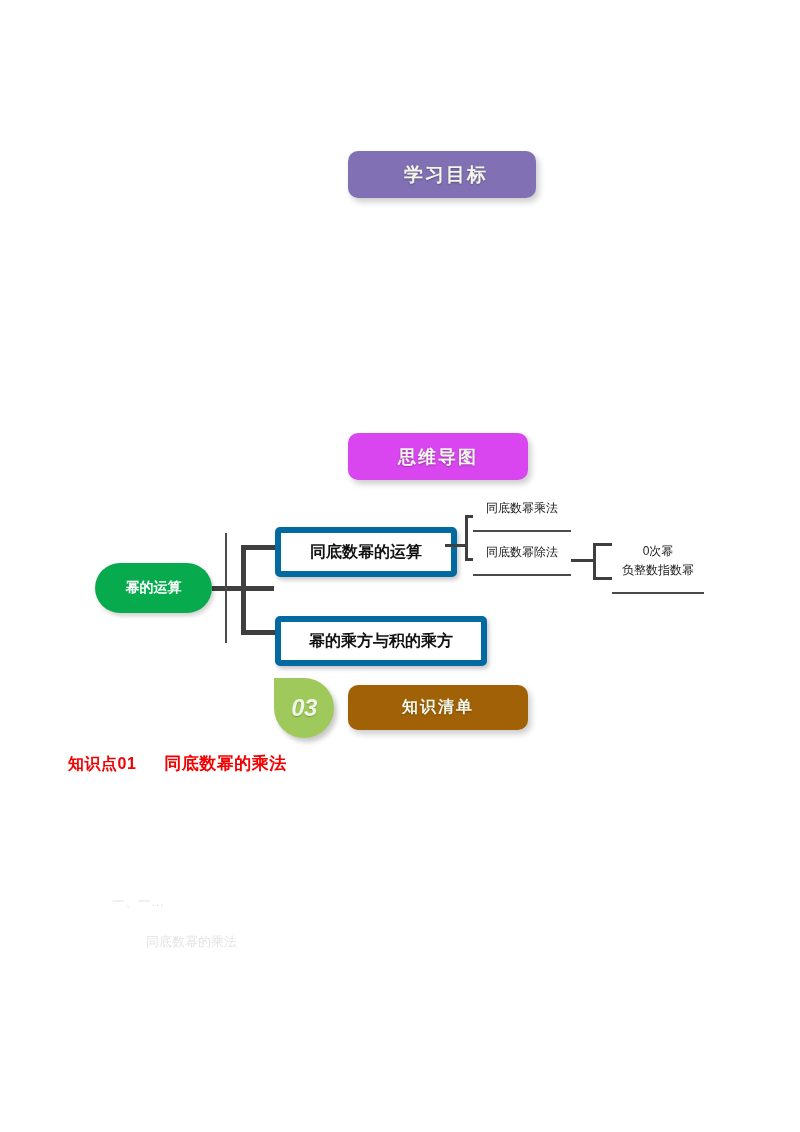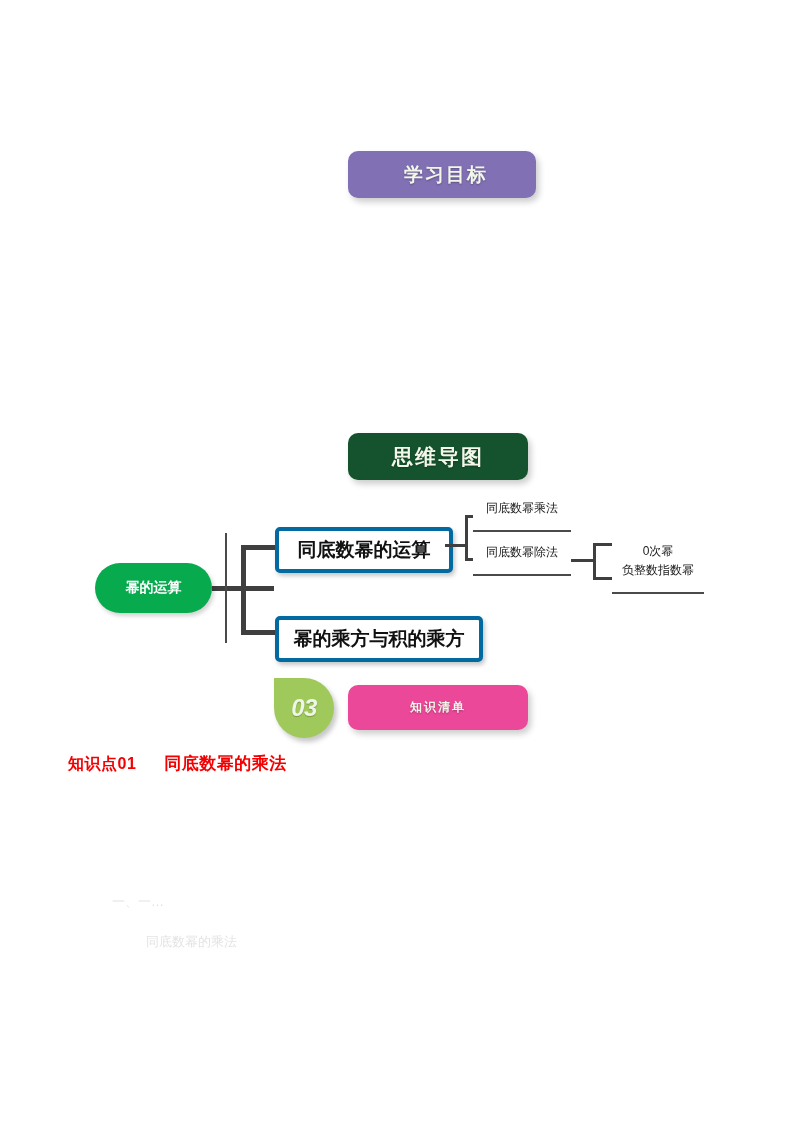--- a/index.html
+++ b/index.html
@@ -64,32 +64,32 @@
   }
 
   
   #banner-02 { left: 263px; top: 420px; width: 275px; height: 74px; }
   #badge-02 {
     left: 11px; top: 6px; width: 62px; height: 62px;
     background: #c93c3c; font-size: 25px;
   }
   #pill-02 {
     left: 85px; top: 13px; width: 180px; height: 47px;
-    background: #14532d; font-size: 21px; letter-spacing: 2px;
+    background: #d946ef; font-size: 18px; letter-spacing: 2px;
   }
 
   
   #banner-03 { left: 263px; top: 673px; width: 275px; height: 71px; }
   #badge-03 {
     left: 11px; top: 5px; width: 60px; height: 60px;
     background: #a0c95c; font-size: 24px;
   }
   #pill-03 {
     left: 85px; top: 12px; width: 180px; height: 45px;
-    background: #ec4899; font-size: 12px; letter-spacing: 2px;
+    background: #a16207; font-size: 16px; letter-spacing: 2px;
   }
 
   
   #mindmap {
     position: absolute;
     left: 85px;
     top: 495px;
     width: 630px;
     height: 175px;
   }
@@ -99,24 +99,24 @@
     width: 117px; height: 50px;
     background: #07ab4e;
     border-radius: 25px;
     display: flex; align-items: center; justify-content: center;
     color: #ffffff; font-weight: bold; font-size: 14px;
     box-shadow: 2px 3px 4px rgba(0,0,0,0.18);
   }
   .mm-box {
     position: absolute;
     background: #ffffff;
-    border: 4px solid #0369a1;
+    border: 6px solid #0369a1;
     border-radius: 5px;
     display: flex; align-items: center; justify-content: center;
-    color: #111111; font-weight: bold; font-size: 19px;
+    color: #111111; font-weight: bold; font-size: 16px;
     box-shadow: 2px 3px 4px rgba(0,0,0,0.22);
     white-space: nowrap;
   }
   #mm-box-1 { left: 190px; top: 32px; width: 170px; height: 38px; }
   #mm-box-2 { left: 190px; top: 121px; width: 200px; height: 38px; }
 
   .mm-leaf {
     position: absolute;
     display: flex;
     align-items: flex-end;

